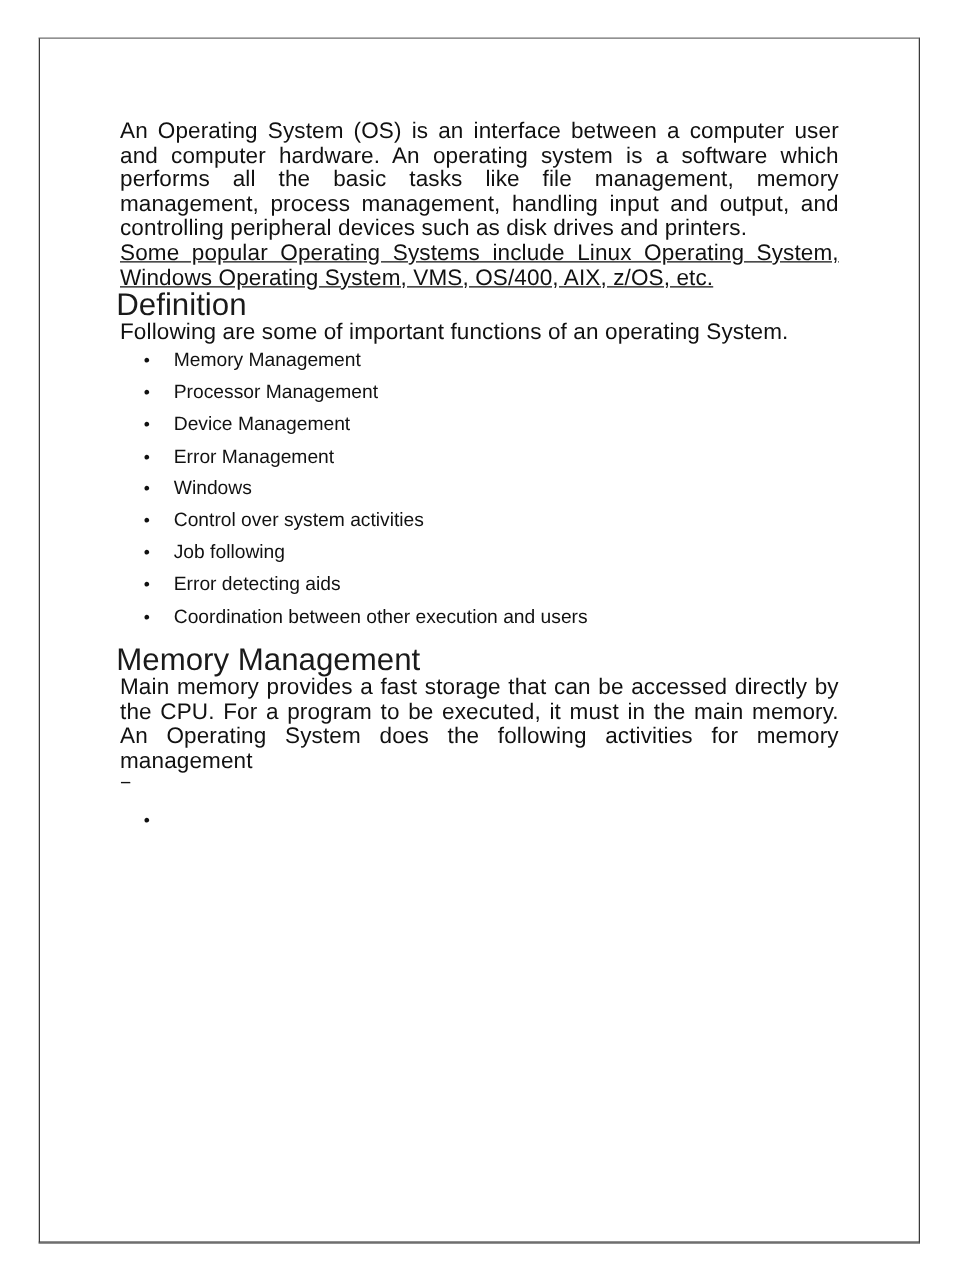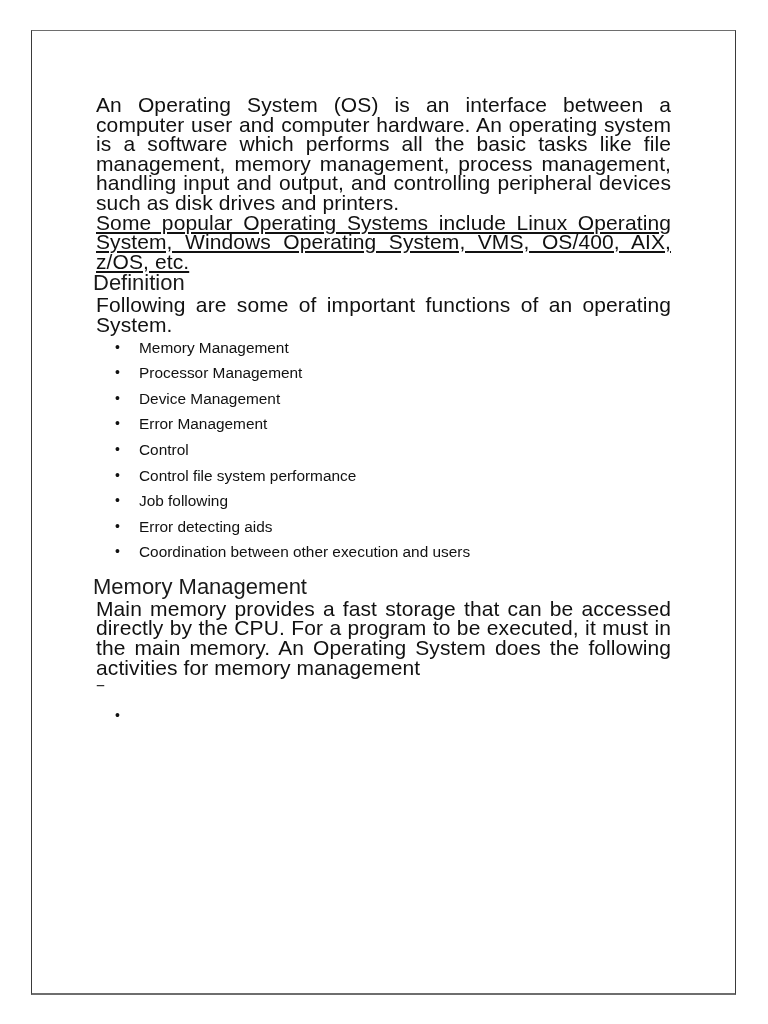--- a/index.html
+++ b/index.html
@@ -27,31 +27,31 @@
       box-sizing: content-box;
     }
     .content {
       position: absolute;
       left: 96px;
       top: 95px;
       width: 575px;
     }
     p.body {
       margin: 0;
-      font-size: 21px;
+      font-size: 18px;
       line-height: 19.6px;
       text-align: justify;
       letter-spacing: 0.1px;
     }
     .p1 { margin-bottom: 9px; }
     .p2 { margin-bottom: 18px; text-decoration: underline; }
     h2.heading {
       margin: 0 0 0 -3px;
       font-weight: normal;
-      font-size: 22px;
+      font-size: 25px;
       line-height: 24px;
       color: #1a1a1a;
     }
     .h-def { margin-bottom: 15px; }
     .p-def { margin-bottom: 43px; }
     .p-follow { margin-bottom: 11px; text-align: left; }
     ul.functions {
       list-style: none;
       margin: 0 0 10px 0;
       padding: 0;
@@ -105,22 +105,22 @@
 
   <h2 class="heading h-def">Definition</h2>
 
   <p class="body p-follow">Following are some of important functions of an operating System.</p>
 
   <ul class="functions">
     <li><span class="bullet">•</span><span>Memory Management</span></li>
     <li><span class="bullet">•</span><span>Processor Management</span></li>
     <li><span class="bullet">•</span><span>Device Management</span></li>
     <li><span class="bullet">•</span><span>Error Management</span></li>
-    <li><span class="bullet">•</span><span>Control</span></li>
-    <li><span class="bullet">•</span><span>Control file system performance</span></li>
+    <li><span class="bullet">•</span><span>Windows</span></li>
+    <li><span class="bullet">•</span><span>Control over system activities</span></li>
     <li><span class="bullet">•</span><span>Job following</span></li>
     <li><span class="bullet">•</span><span>Error detecting aids</span></li>
     <li><span class="bullet">•</span><span>Coordination between other execution and users</span></li>
   </ul>
 
   <h2 class="heading h-mem">Memory Management</h2>
   <p class="body p-mem2" style="margin-bottom:0">Main memory provides a fast storage that can be accessed directly by the CPU. For a program to be executed, it must in the main memory. An Operating System does the following activities for memory management</p>
   <p class="dash-line">−</p>
 
   <ul class="activities">

